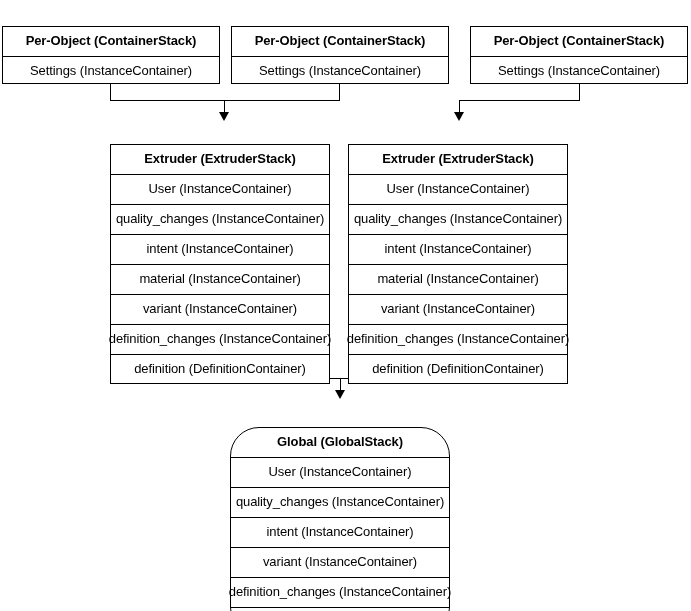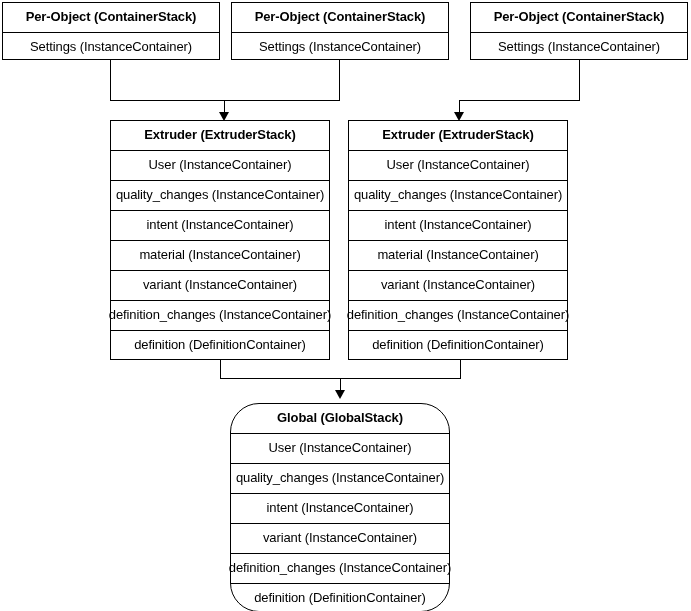--- a/index.html
+++ b/index.html
@@ -15,20 +15,21 @@
     background: #ffffff;
     font-family: "Liberation Sans", sans-serif;
     overflow: hidden;
   }
   .node {
     position: absolute;
     box-sizing: border-box;
     border: 1.6px solid #000000;
     background: #ffffff;
     z-index: 2;
+    margin-top: 24px;
   }
   .row {
     box-sizing: border-box;
     display: flex;
     align-items: center;
     justify-content: center;
     text-align: center;
     color: #000000;
     font-size: 13px;
     line-height: 1.1;

